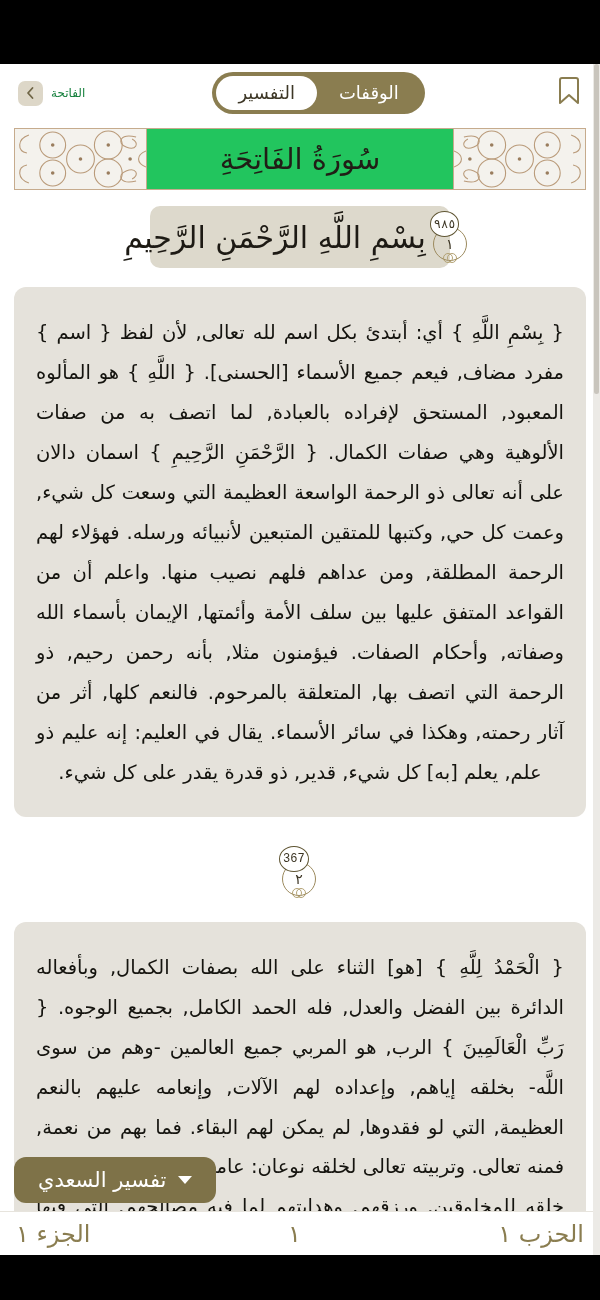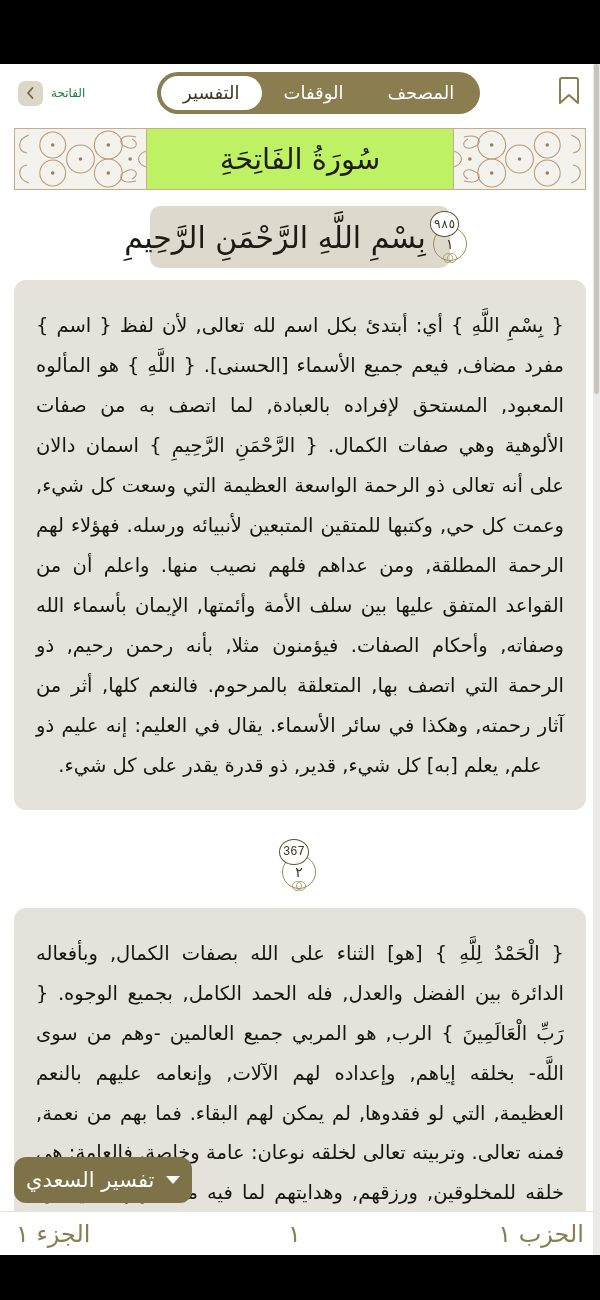--- a/index.html
+++ b/index.html
@@ -126,21 +126,21 @@
     height: 34px;
     cursor: pointer;
   }
 
   
   .surah-banner {
     position: relative;
     margin: 6px 14px 0 14px;
     height: 62px;
     border: 1px solid #c6ab8d;
-    background: #bef264;
+    background: #22c55e;
     display: flex;
     align-items: center;
     justify-content: center;
     overflow: hidden;
   }
   .banner-orn {
     position: absolute;
     top: 0;
     height: 100%;
     width: 132px;
@@ -246,21 +246,21 @@
     align-items: center;
     justify-content: center;
     z-index: 5;
     font-family: Liberation Mono, monospace;
   }
 
   
   .tafsir-card {
     background: #e5e2db;
     border-radius: 12px;
-    margin-top: 12px;
+    margin-top: 19px;
     padding: 26px 22px 24px 22px;
   }
   .tafsir-text {
     font-size: 19.5px;
     line-height: 2.05;
     color: #15140f;
     text-align: justify;
     text-align-last: center;
     direction: rtl;
   }
@@ -269,21 +269,21 @@
   .tafsir-fab {
     position: absolute;
     left: 14px;
     bottom: 52px;
     background: #7e7248;
     border-radius: 12px;
     height: 46px;
     display: flex;
     align-items: center;
     gap: 12px;
-    padding: 0 12px;
+    padding: 0 24px;
     z-index: 30;
     cursor: pointer;
   }
   .tafsir-fab .label {
     font-size: 21px;
     color: #ffffff;
     white-space: nowrap;
   }
   .caret {
     width: 0; height: 0;
@@ -326,21 +326,20 @@
 
       <div class="bookmark-btn">
         <span>
           <svg width="22" height="28" viewBox="0 0 22 28">
             <path d="M2 3 A2 2 0 0 1 4 1 L18 1 A2 2 0 0 1 20 3 L20 26 L11 18 L2 26 Z" fill="none" stroke="#8a7d50" stroke-width="2" stroke-linejoin="round"></path>
           </svg>
         </span>
       </div>
 
       <div class="segmented">
-        <div class="seg">المصحف</div>
         <div class="seg">الوقفات</div>
         <div class="seg active">التفسير</div>
       </div>
 
       <div class="surah-back">
         <span class="label">الفاتحة</span>
         <span class="chev-box">
           <svg width="11" height="14" viewBox="0 0 11 14">
             <polyline points="7.5,2 3,7 7.5,12" fill="none" stroke="#6f6546" stroke-width="1.8" stroke-linecap="round" stroke-linejoin="round"></polyline>
           </svg>

